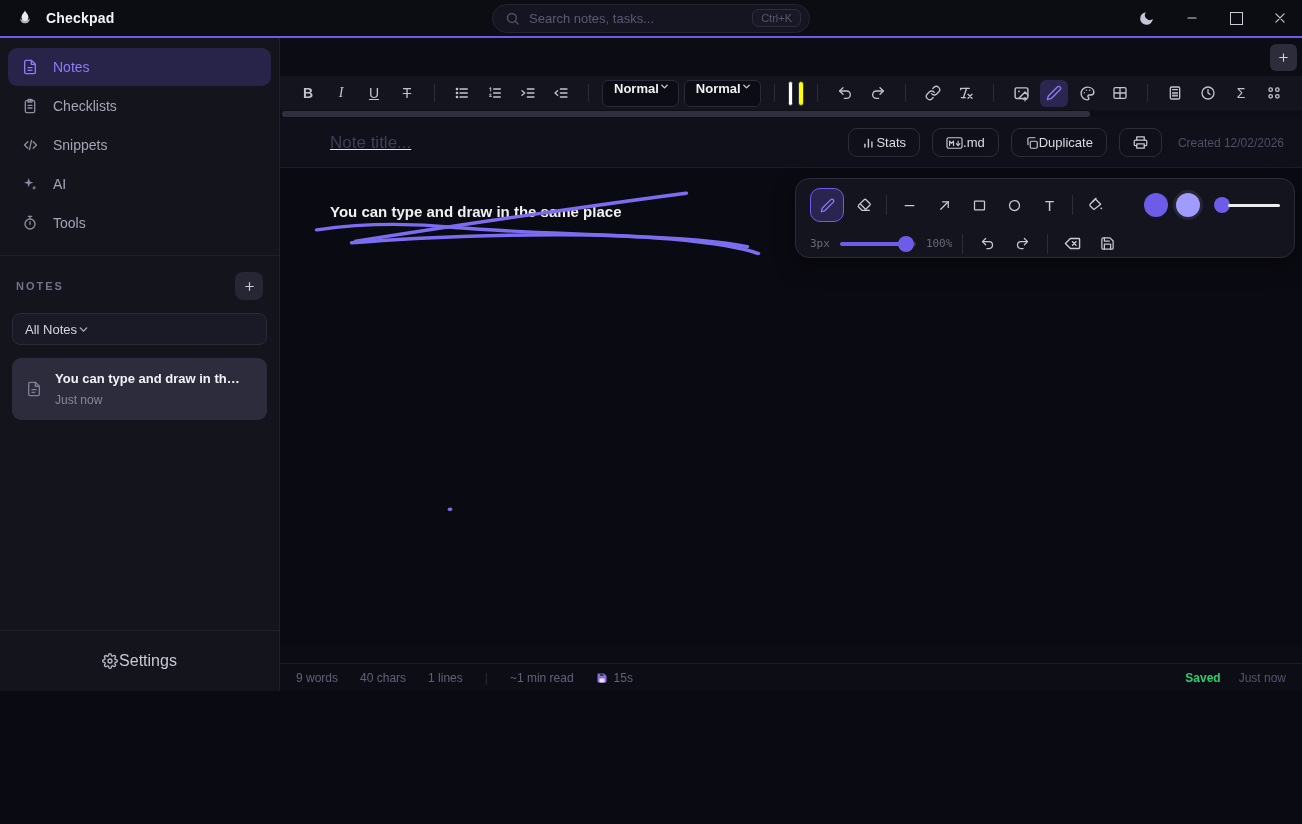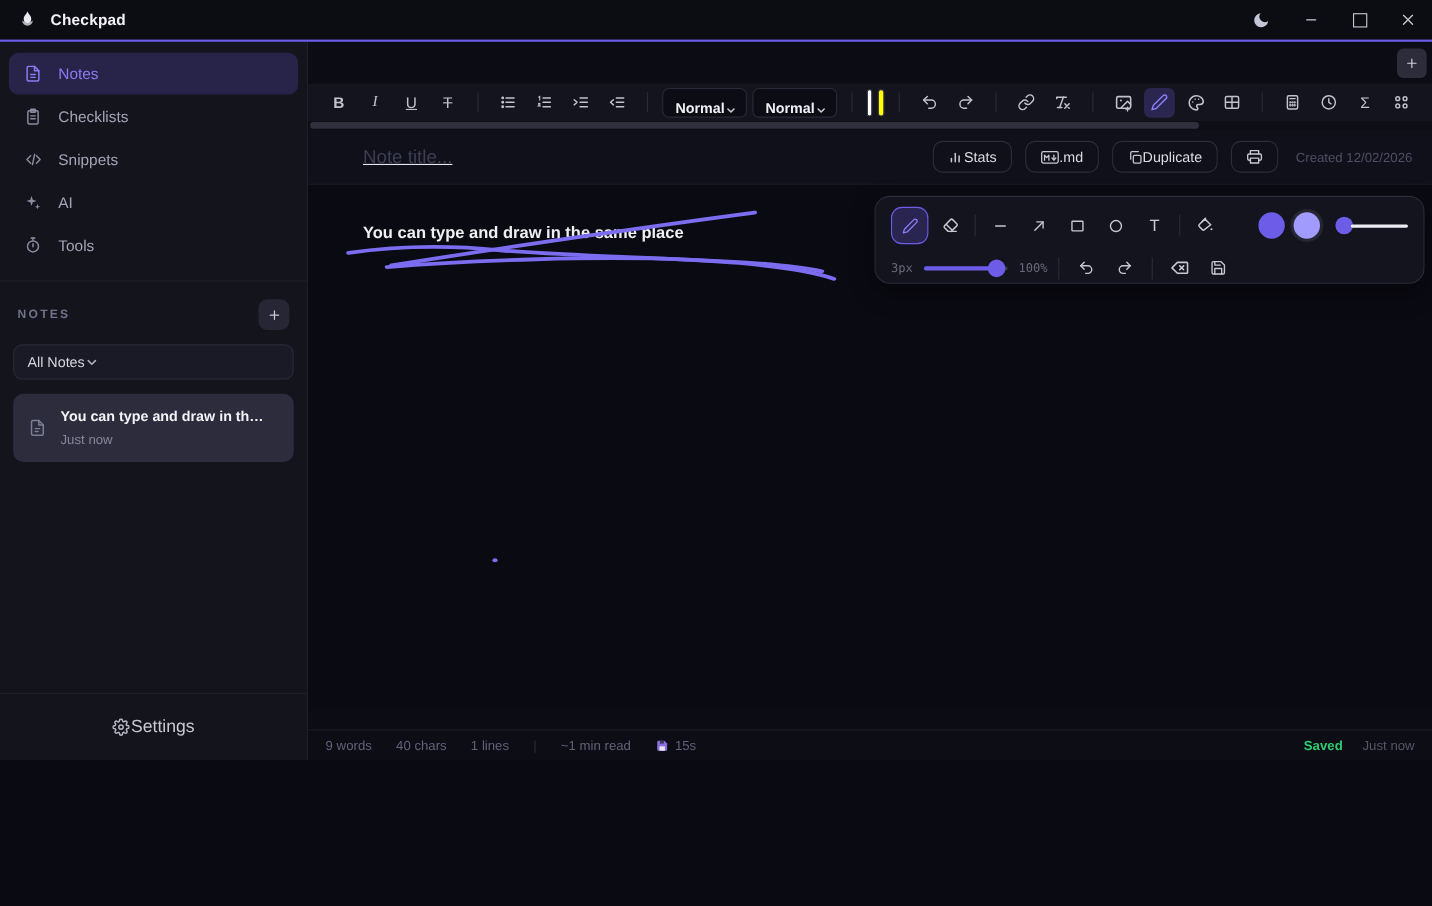--- a/index.html
+++ b/index.html
@@ -70,21 +70,21 @@
     color:#d2d2dc;display:flex;align-items:center;justify-content:center;font-size:16px;cursor:pointer;}
 
   .toolbar{height:34px;flex:0 0 34px;background:var(--bg-toolbar);display:flex;align-items:center;
     padding:0 14px;gap:5px;white-space:nowrap;}
   .tbtn{min-width:28px;height:27px;border-radius:6px;display:flex;align-items:center;justify-content:center;
     color:#c2c2ce;cursor:pointer;padding:0 2px;}
   .tbtn.letter{font-size:14px;width:28px;}
   .tbtn.active-pen{background:#2b2650;color:var(--accent-text);}
   .tsep{width:1px;height:18px;background:#2c2c3a;margin:0 8px;flex:0 0 1px;}
   .dd{height:27px;width:87px;background:#0c0c15;border:1px solid #2a2a38;border-radius:6px;display:flex;
-    align-items:flex-end;justify-content:space-between;padding:0 8px 0 11px;cursor:pointer;}
+    align-items:flex-start;justify-content:space-between;padding:0 8px 0 11px;cursor:pointer;}
   .dd .dval{font-size:13px;font-weight:bold;color:#f0f0f5;}
   .dd .chev{color:#cfcfda;display:flex;}
   .swatch{width:26px;height:25px;border-radius:4px;border:1px solid #34343f;cursor:pointer;}
   .hscroll{height:8px;flex:0 0 8px;background:#0e0e16;position:relative;}
   .hthumb{position:absolute;left:2px;top:1px;height:6px;width:808px;border-radius:3px;background:#2f2f3d;}
 
   .notehead{height:50px;flex:0 0 50px;background:var(--bg-panel);border-bottom:1px solid #1d1d28;
     display:flex;align-items:center;padding:0 18px 0 50px;gap:12px;}
   .notehead input{flex:1;min-width:60px;background:transparent;border:none;outline:none;font-size:17px;color:#e8e8f0;text-decoration:underline;}
   .notehead input::placeholder{color:#3e3e56;}
@@ -139,20 +139,30 @@
   <div class="titlebar">
     <div class="brand">
       <span class="logo">
         <svg width="18" height="18" viewBox="0 0 24 24" fill="currentColor">
             <path d="M12 1.5c.9 3.4 4.6 5.2 4.6 9.4 0 2.8-2 5.1-4.6 5.1s-4.6-2.3-4.6-5.1c0-4.2 3.7-6 4.6-9.4z"></path>
             <path d="M12 13.5c-2.2 1.3-5.4 1-6.5-1 .1 3.8 3 6.6 6.5 6.6s6.4-2.8 6.5-6.6c-1.1 2-4.3 2.3-6.5 1z" opacity=".75"></path>
           </svg>
       </span>
       <span class="name">Checkpad</span>
     </div>
+    <div class="searchwrap">
+      <span class="sicon">
+        <svg width="15" height="15" viewBox="0 0 24 24" fill="none" stroke="currentColor" stroke-width="2" stroke-linecap="round">
+            <circle cx="11" cy="11" r="7"></circle>
+            <path d="M16.5 16.5L21 21"></path>
+          </svg>
+      </span>
+      <input type="text" placeholder="Search notes, tasks..." style="">
+      <span class="kbd">Ctrl+K</span>
+    </div>
     <div class="winctl">
       <span class="wbtn theme">
         <svg width="17" height="17" viewBox="0 0 24 24" fill="currentColor">
             <path d="M21 12.79A9 9 0 1 1 11.21 3 7 7 0 0 0 21 12.79z"></path>
           </svg>
       </span>
       <span class="wbtn">
         <svg width="14" height="14" viewBox="0 0 24 24" stroke="currentColor" stroke-width="2" stroke-linecap="round">
             <path d="M5 12h14"></path>
           </svg>

